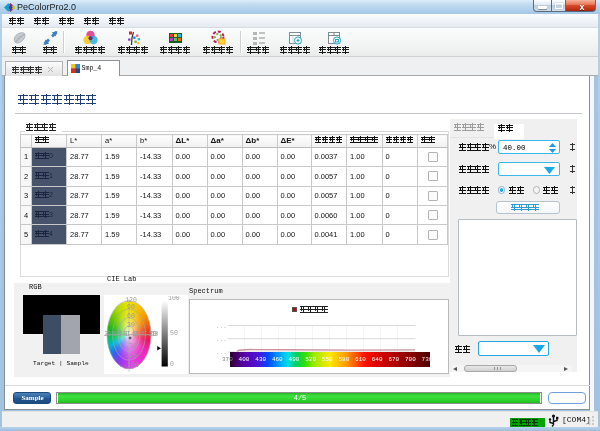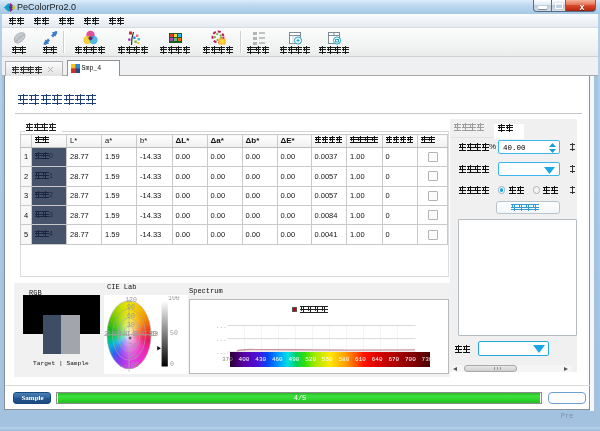--- a/index.html
+++ b/index.html
@@ -336,21 +336,21 @@
 <tr>
           <td>4</td>
           <td class="f"><span class="zh"><i class="c w"></i><i class="c w"></i></span><b>3</b></td>
           <td>28.77</td>
           <td>1.59</td>
           <td>-14.33</td>
           <td>0.00</td>
           <td>0.00</td>
           <td>0.00</td>
           <td>0.00</td>
-          <td>0.0084</td>
+          <td>0.0060</td>
           <td>1.00</td>
           <td>0</td>
           <td><span class="cb"></span></td>
         </tr>
 <tr>
           <td>5</td>
           <td class="f"><span class="zh"><i class="c w"></i><i class="c w"></i></span><b>4</b></td>
           <td>28.77</td>
           <td>1.59</td>
           <td>-14.33</td>
@@ -412,27 +412,27 @@
  </div>
 
  <div class="abs" style="left:2px;top:246px;width:120px;height:7px;background:#f5f5f5"></div>
  <div class="abs" style="left:14px;top:246px;width:53px;height:7px;background:linear-gradient(180deg,#e8e8e8,#cfcfcf);border:1px solid #a9a9a9;border-radius:3px"></div>
  <div class="abs" style="left:44px;top:248px;width:7px;height:3px;border-left:1px solid #9a9a9a;border-right:1px solid #9a9a9a;background:linear-gradient(90deg,transparent 2px,#9a9a9a 2px,#9a9a9a 3px,transparent 3px)"></div>
  <span class="abs arr" style="left:3px;top:247.5px;border-width:2.5px 4px 2.5px 0;border-color:transparent #555 transparent transparent"></span>
  <span class="abs arr" style="left:114px;top:247.5px;border-width:2.5px 0 2.5px 4px;border-color:transparent transparent transparent #555"></span>
 </div>
 
 <div class="abs" style="left:14px;top:283px;width:436px;height:94px;background:#f1f1f1"></div>
-<div class="abs mono7" style="left:29px;top:289px;color:#111">RGB</div>
+<div class="abs mono7" style="left:29px;top:283px;color:#111">RGB</div>
 <div class="abs" style="left:23px;top:295px;width:77px;height:38.6px;background:#000"></div>
 <div class="abs" style="left:43.2px;top:315.4px;width:18.3px;height:38.6px;background:#3d4d63"></div>
 <div class="abs" style="left:61.3px;top:315.4px;width:18.4px;height:38.6px;background:#a3a5ad"></div>
 <div class="abs mono65" style="left:33px;top:359.5px;color:#111">Target | Sample</div>
 <div class="abs" style="left:104px;top:295px;width:83.5px;height:79px;background:#fff"></div>
-<div class="abs mono7" style="left:107px;top:283px;color:#111">CIE Lab</div>
+<div class="abs mono7" style="left:107px;top:275px;color:#111">CIE Lab</div>
 <div id="wheel" class="abs"></div>
 <svg class="abs" style="left:104px;top:296px" width="84" height="78" viewBox="0 0 84 78">
  <g stroke="#a9a9a9" fill="none" stroke-width=".6">
   <ellipse cx="25" cy="38.6" rx="22" ry="34"></ellipse>
         <ellipse cx="25" cy="38.6" rx="16.5" ry="25.5"></ellipse>
         <ellipse cx="25" cy="38.6" rx="11" ry="17"></ellipse>
         <ellipse cx="25" cy="38.6" rx="5.5" ry="8.5"></ellipse>
   <path d="M25 3 V76 M2 38.6 H49"></path>
  </g>
  <g fill="#999" font-size="6.5" font-family="Liberation Mono" text-anchor="middle">
@@ -500,17 +500,37 @@
 
 <div class="abs" style="left:5px;top:385px;width:585px;height:1px;background:#dadada"></div>
 <div class="abs" style="left:13px;top:391.5px;width:38px;height:12.5px;border:1px solid #1c4a7e;border-radius:3px;background:linear-gradient(180deg,#4a80b6 0,#30649f 45%,#225590 55%,#1b4a80 100%)"></div>
 <div class="abs" style="left:19px;top:393.5px;width:27px;text-align:center;color:#fff;font-size:7px;font-weight:bold;font-family:'Liberation Serif',serif">Sample</div>
 <div class="abs" style="left:56px;top:391.5px;width:485.5px;height:12.5px;border:1px solid #8e8e8e;background:#fff"></div>
 <div class="abs" style="left:57.5px;top:393px;width:482.5px;height:9.5px;background:linear-gradient(180deg,#27b827 0,#3fe03f 30%,#2fd62f 65%,#21bd21 100%)"></div>
 <div class="abs" style="left:280px;top:394px;width:40px;text-align:center;color:#fff;font-size:7px;font-family:'Liberation Mono',monospace">4/5</div>
 <div class="abs" style="left:548px;top:391.5px;width:38px;height:12px;border:1px solid #6f9fd8;border-radius:4px;background:#fdfdfe"></div>
 <div class="abs" style="left:548px;top:412px;width:38px;text-align:center;color:#7a90ab;font-size:7px;font-family:'Liberation Mono',monospace">Pre</div>
 
+<div class="abs" id="sbar">
+ <div id="badge" style="color:#053f05"><i class="c" style="width:6px;height:7px"></i><i class="c" style="width:6px;height:7px"></i><i class="c" style="width:6px;height:7px"></i><i class="c" style="width:6px;height:7px"></i></div>
+ <svg id="usb" width="11" height="13" viewBox="0 0 11 13">
+        <circle cx="5.5" cy="2" r="1.6" fill="#111"></circle>
+        <path d="M5.5 3v8M5.5 11l-1.5 1.5M2 6.5v2l3.5 1M9 4.5v2l-3.5 1" stroke="#111" stroke-width="1.4" fill="none"></path>
+        <rect x="8" y="2.8" width="2.4" height="2.4" fill="#111"></rect>
+        <circle cx="2" cy="5.5" r="1.2" fill="#111"></circle>
+      </svg>
+ <div id="com" style="left:560px">[COM4]</div>
+ <svg style="position:absolute;right:3px;top:4px" width="9" height="9" viewBox="0 0 9 9">
+        <g fill="#c9c9c9">
+          <rect x="6" y="0" width="2" height="2"></rect>
+          <rect x="6" y="3.5" width="2" height="2"></rect>
+          <rect x="6" y="7" width="2" height="2"></rect>
+          <rect x="2.5" y="3.5" width="2" height="2"></rect>
+          <rect x="2.5" y="7" width="2" height="2"></rect>
+          <rect x="-1" y="7" width="2" height="2"></rect>
+        </g>
+      </svg>
+</div>
 <div class="abs" style="left:590px;top:76px;width:4px;height:335px;background:#f4f8fc"></div>
 <div class="abs" id="bleft"></div>
 <div class="abs" id="bright"></div>
 <div class="abs" id="bbot"></div>
 </div>
 
 </body></html>

